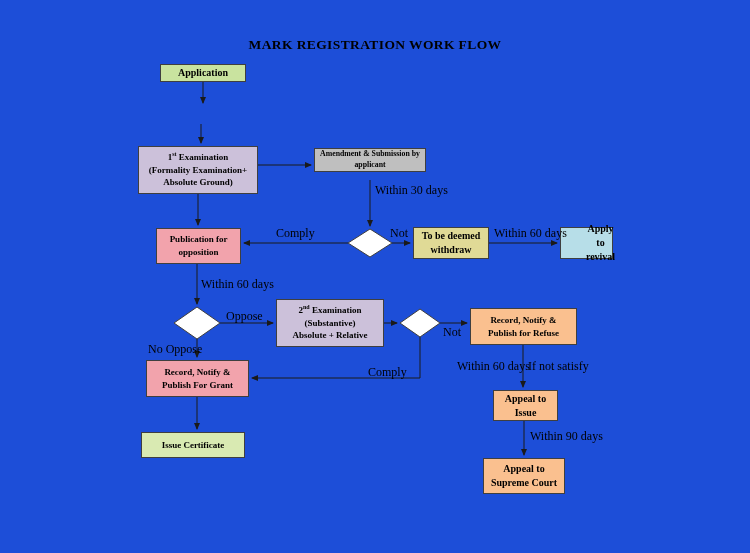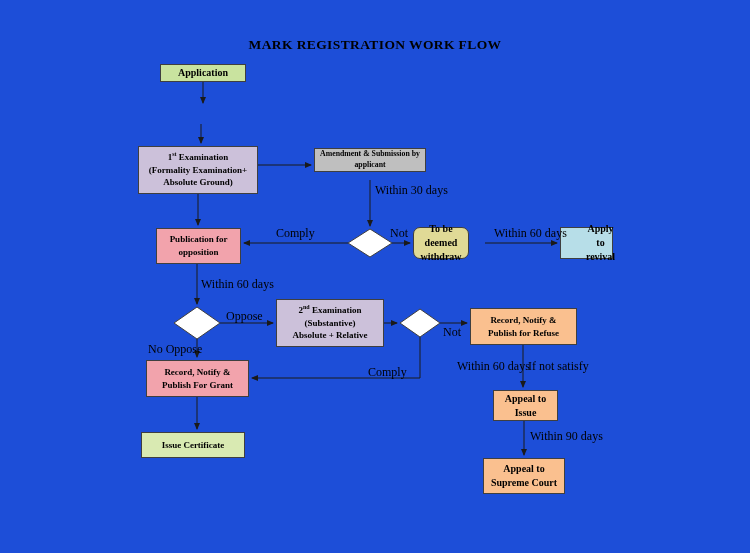--- a/index.html
+++ b/index.html
@@ -68,21 +68,21 @@
   <div class="node" style="left: 314px; top: 148px; width: 112px; height: 24px; font-size: 7.8px; background: rgb(191, 191, 191);">
     <div>Amendment &amp; Submission by</div>
     <div>applicant</div>
   </div>
 
   <div class="node lg" style="left: 156px; top: 228px; width: 85px; height: 36px; background: rgb(242, 163, 172);">
     <div>Publication for</div>
     <div>opposition</div>
   </div>
 
-  <div class="node" style="left: 413px; top: 227px; width: 56px; height: 32px; background: rgb(224, 218, 150); border-radius: 7px;">
+  <div class="node" style="left: 413px; top: 227px; width: 76px; height: 32px; background: rgb(224, 218, 150);">
     <div>To be deemed</div>
     <div>withdraw</div>
   </div>
 
   <div class="node" style="left: 560px; top: 227px; width: 53px; height: 32px; background: rgb(183, 222, 232); padding-left: 30px;">
     <div>Apply to</div>
     <div>revival</div>
   </div>
 
   <div class="node lg" style="left: 276px; top: 299px; width: 108px; height: 48px; background: rgb(204, 193, 218);">

